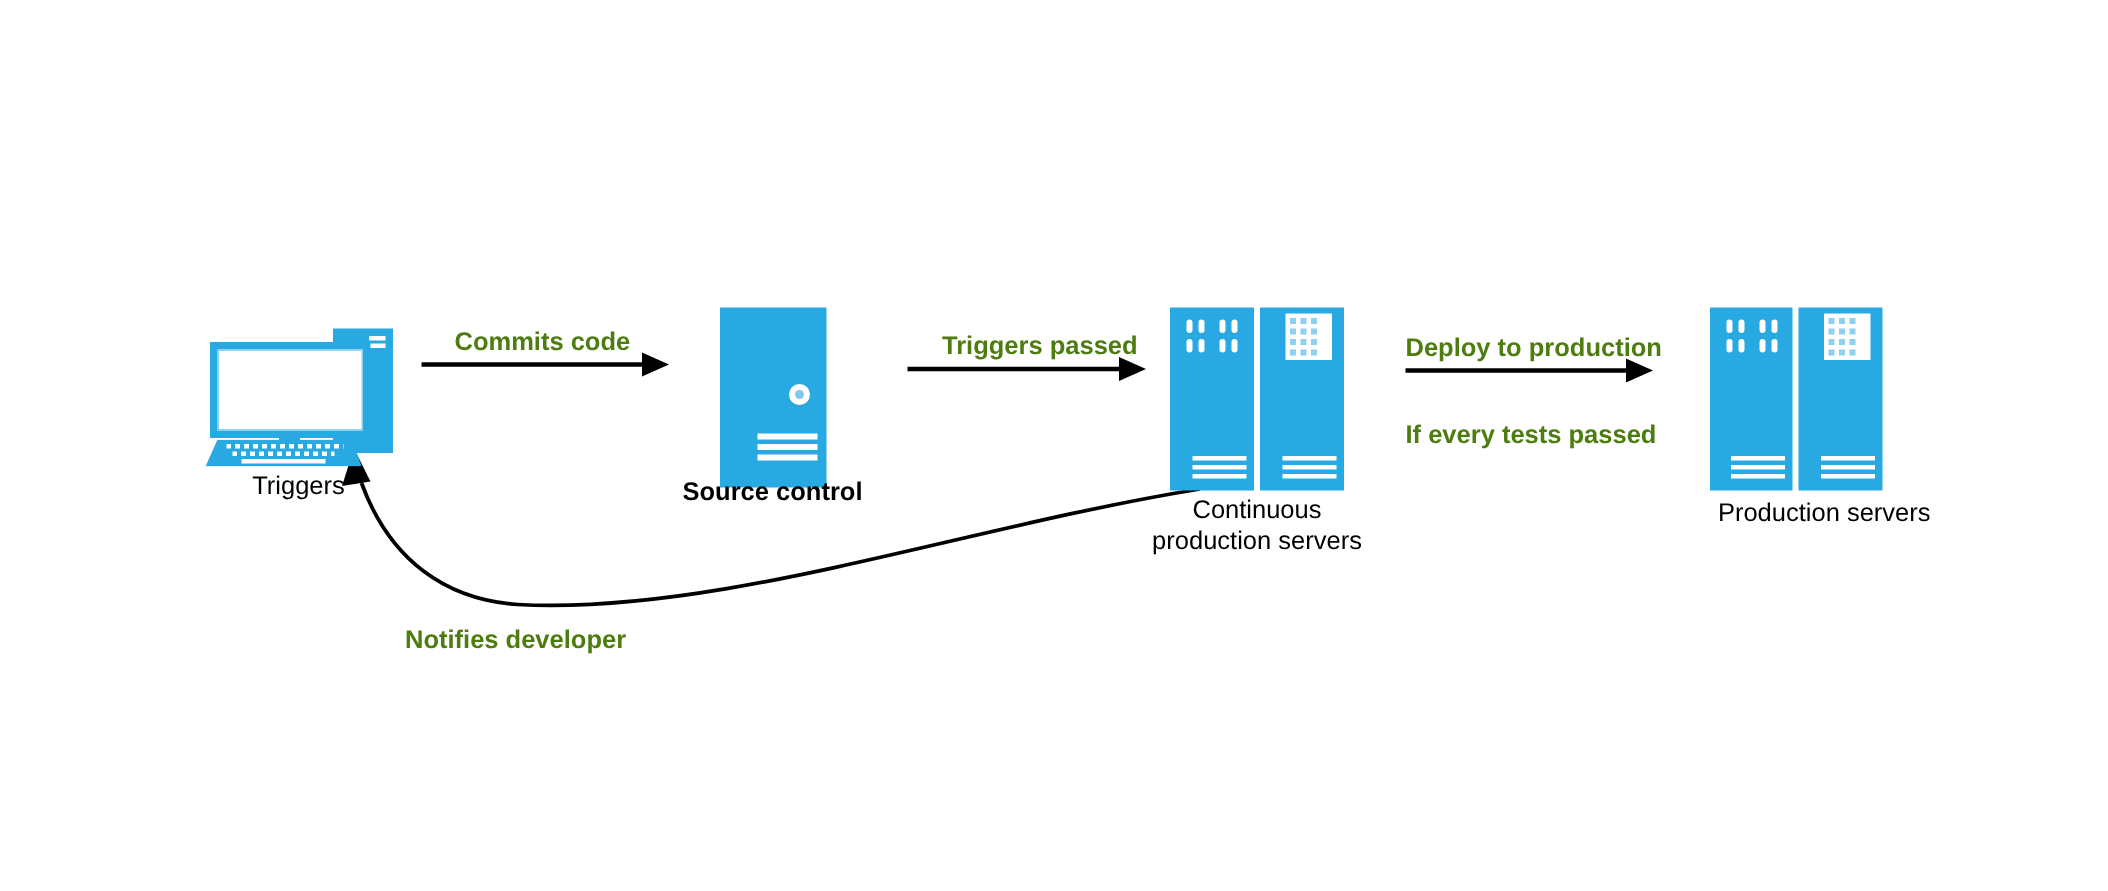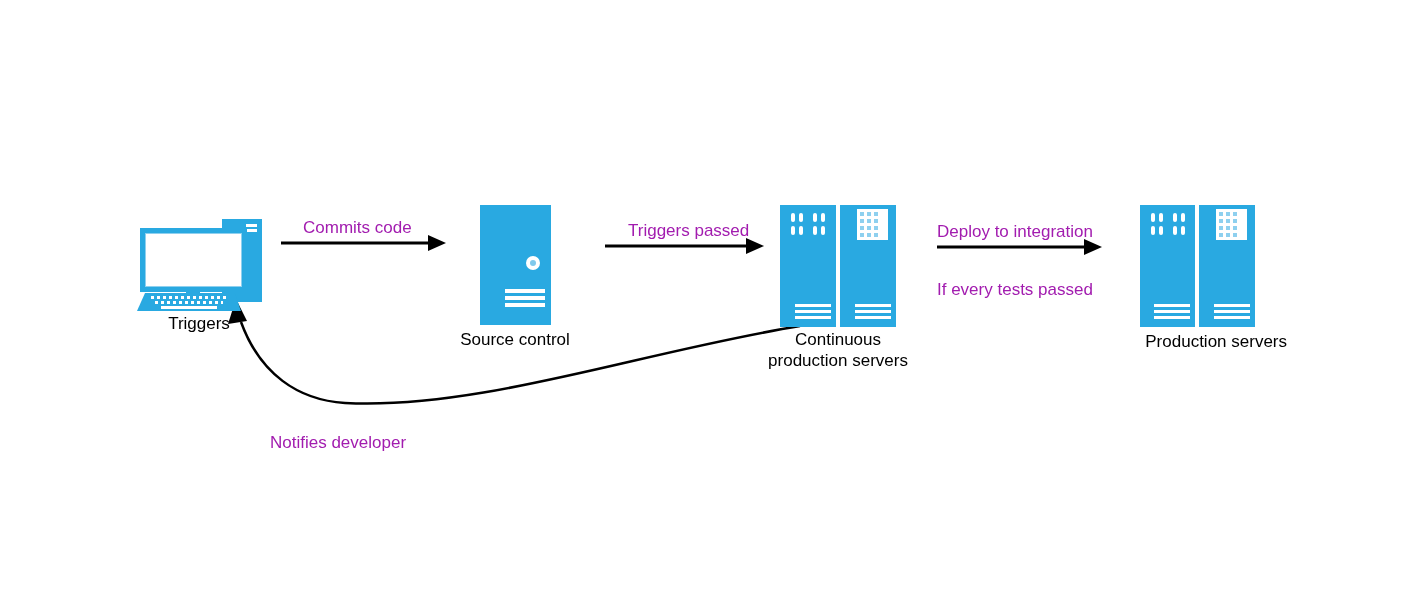--- a/index.html
+++ b/index.html
@@ -15,21 +15,21 @@
   .abs { position: absolute; }
   .label {
     position: absolute;
     font-size: 17px;
     line-height: 21px;
     color: #000;
     text-align: center;
     white-space: nowrap;
   }
   .label.wrap { white-space: normal; }
-  .edge-label { position: absolute; font-size: 17px; color: #a21caf; white-space: nowrap; }
+  .edge-label { position: absolute; font-size: 17px; color: #4d7c0f; white-space: nowrap; font-weight: bold; }
 
   
   .blue { background: #29a9e1; }
 
   
   .tower   { left: 222px; top: 219px; width: 40px; height: 83px; }
   .tower-line { position: absolute; left: 24px; width: 11px; height: 3px; background: #fff; }
   .monitor { left: 140px; top: 228px; width: 107px; height: 64px; }
   .monitor-screen { position: absolute; left: 5px; top: 5px; right: 5px; bottom: 5px;
                     background: #fff; border: 1px solid #8ed0ef; }
@@ -111,21 +111,21 @@
     <div class="abs blue server" style="left:480px; top:205px;">
       <div class="server-dot-outer">
         <div class="server-dot-inner"></div>
       </div>
       <div class="server-lines">
         <div></div>
           <div></div>
           <div></div>
       </div>
     </div>
-    <div class="label" style="left:435px; top:329px; width:160px;">Source control</div>
+    <div class="label" style="left:435px; top:317px; width:160px;font-weight:bold;">Source control</div>
   </div>
 
   <div class="abs">
     <div class="abs blue rack" style="left:780px; top:205px;">
       <div class="vent" style="left:11px; top:8px;"></div>
       <div class="vent" style="left:19px; top:8px;"></div>
       <div class="vent" style="left:33px; top:8px;"></div>
       <div class="vent" style="left:41px; top:8px;"></div>
       <div class="vent" style="left:11px; top:21px;"></div>
       <div class="vent" style="left:19px; top:21px;"></div>
@@ -198,18 +198,18 @@
           <div></div>
       </div>
     </div>
     <div class="label" style="left:1107px; top:331px; width:180px;text-align:right;">Production servers</div>
   </div>
 
   <div class="edge-label" style="left:303px; top:218px;">Commits code</div>
 
   <div class="edge-label" style="left:628px; top:221px;">Triggers passed</div>
 
-  <div class="edge-label" style="left:937px; top:222px;">Deploy to integration</div>
+  <div class="edge-label" style="left:937px; top:222px;">Deploy to production</div>
   <div class="edge-label" style="left:937px; top:259px;margin-top:21px;">If every tests passed</div>
 
-  <div class="edge-label" style="left:270px; top:417px;margin-top:16px;">Notifies developer</div>
+  <div class="edge-label" style="left:270px; top:417px;">Notifies developer</div>
 
 </div>
 
 </body></html>

